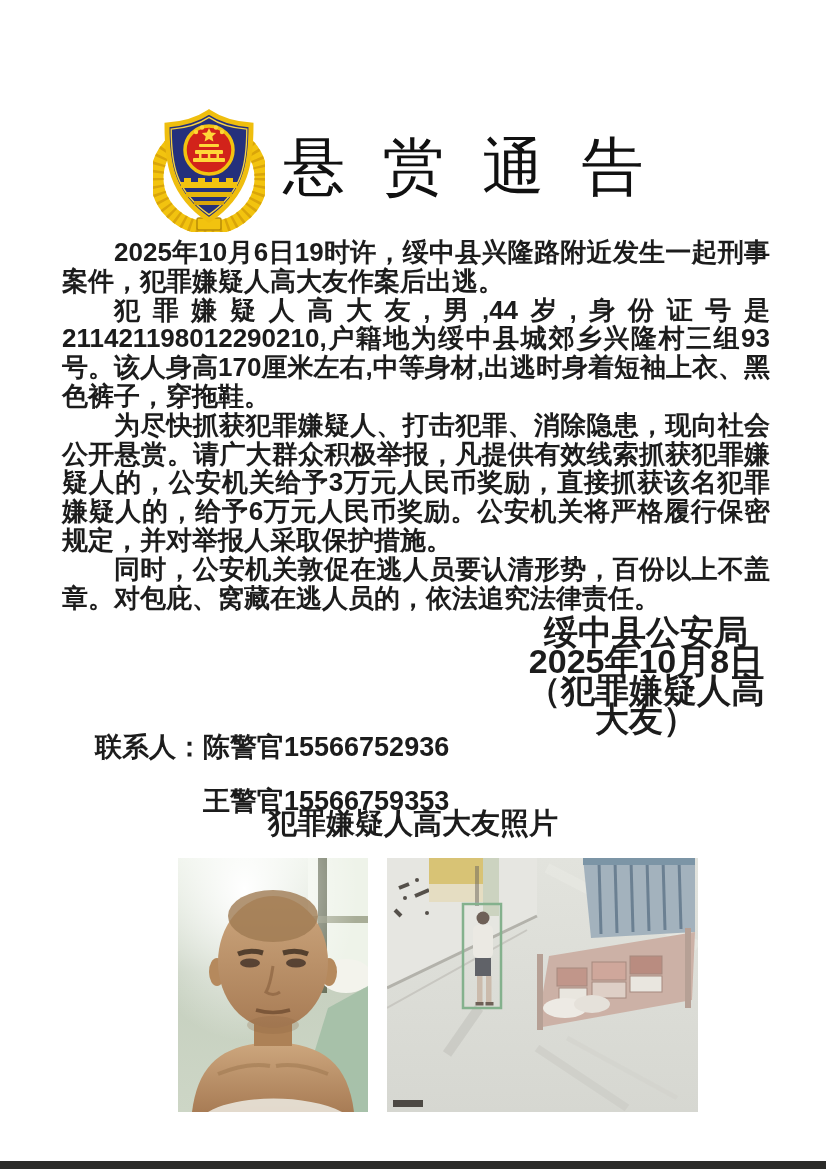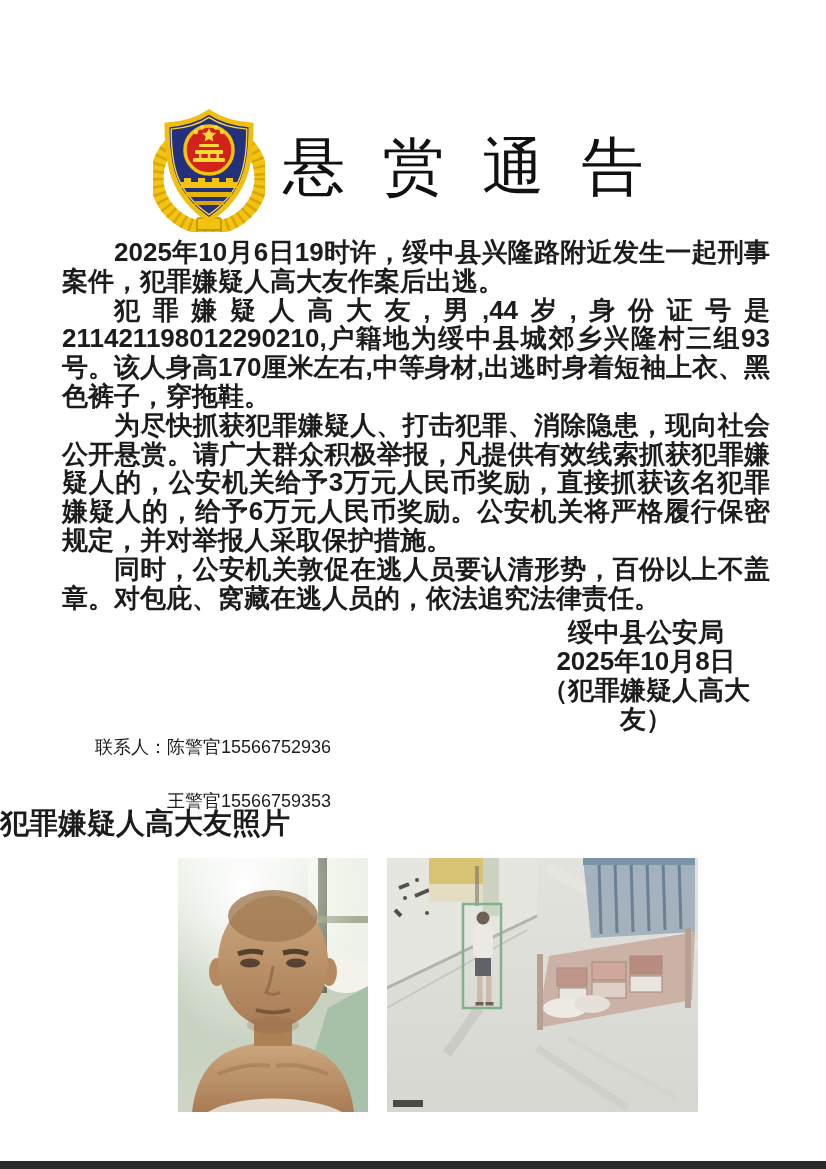--- a/index.html
+++ b/index.html
@@ -45,45 +45,45 @@
     color: #1c1c1c;
   }
   .body-text p { margin: 0; text-indent: 2em; }
 
   
   .signature {
     position: absolute;
     left: 520px; top: 618px;
     width: 252px;
     text-align: center;
-    font-size: 26px;
+    font-size: 34px;
     font-weight: 700;
     line-height: 29px;
   }
 
   
   .contacts {
     position: absolute;
     left: 95px; top: 730px;
-    font-size: 18px;
-    font-weight: 400;
+    font-size: 27px;
+    font-weight: 700;
     line-height: 34px;
     display: grid;
     grid-template-columns: auto auto;
   }
   .contacts .label { grid-column: 1; grid-row: 1; }
   .contacts .officer-1 { grid-column: 2; grid-row: 1; }
   .contacts .officer-2 { grid-column: 2; grid-row: 2; margin-top: 20px; }
 
   
   .photo-caption {
     position: absolute;
     left: 0; top: 804px;
     width: 826px;
-    text-align: left;
+    text-align: center;
     font-size: 29px;
     font-weight: 700;
   }
   .photo {
     position: absolute;
     top: 858px;
     height: 254px;
     overflow: hidden;
     background: #d8d8d2;
   }

